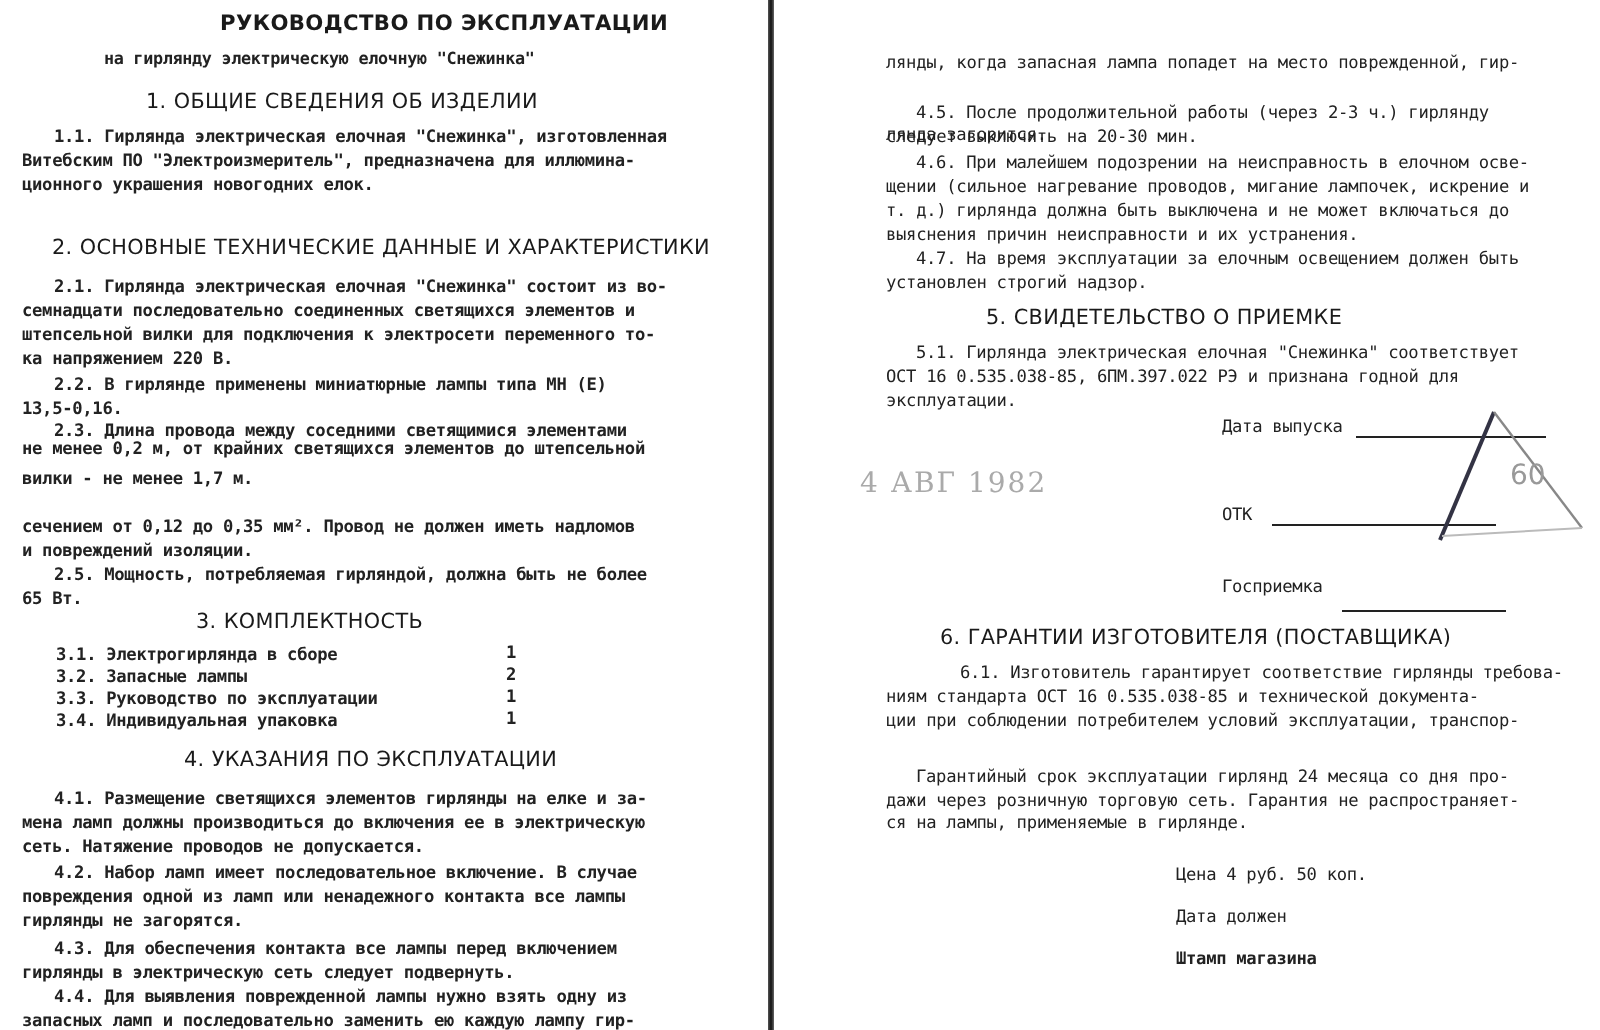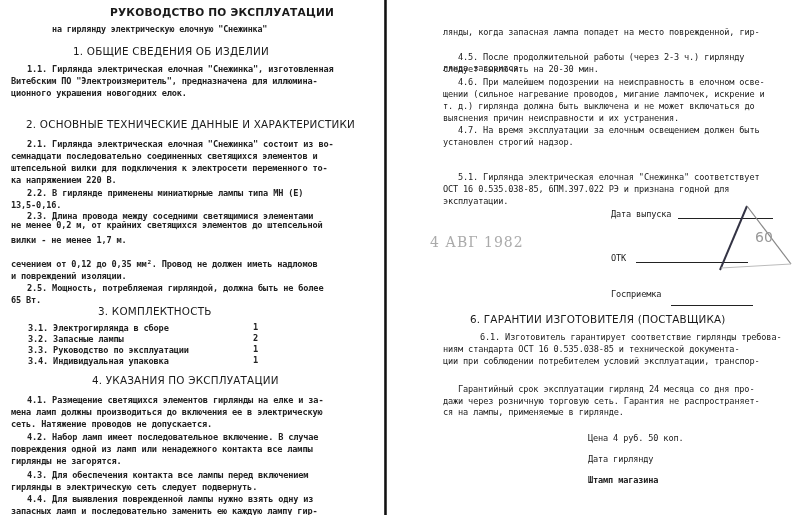--- a/index.html
+++ b/index.html
@@ -88,41 +88,42 @@
   <div class="t" style="left:55px;top:38px;margin-top:24px;">лянда загорится.</div>
   <div class="t" style="left:70px;top:51px;">4.5. После продолжительной работы (через 2-3 ч.) гирлянду</div>
   <div class="t" style="left:55px;top:63px;">следует выключить на 20-30 мин.</div>
   <div class="t" style="left:70px;top:76px;">4.6. При малейшем подозрении на неисправность в елочном осве-</div>
   <div class="t" style="left:55px;top:88px;">щении (сильное нагревание проводов, мигание лампочек, искрение и</div>
   <div class="t" style="left:55px;top:100px;">т. д.) гирлянда должна быть выключена и не может включаться до</div>
   <div class="t" style="left:55px;top:112px;">выяснения причин неисправности и их устранения.</div>
   <div class="t" style="left:70px;top:124px;">4.7. На время эксплуатации за елочным освещением должен быть</div>
   <div class="t" style="left:55px;top:136px;">установлен строгий надзор.</div>
 
+  <div class="t h" style="left:105px;top:153px;">5. СВИДЕТЕЛЬСТВО О ПРИЕМКЕ</div>
   <div class="t" style="left:70px;top:171px;">5.1. Гирлянда электрическая елочная "Снежинка" соответствует</div>
   <div class="t" style="left:55px;top:183px;">ОСТ 16 0.535.038-85, 6ПМ.397.022 РЭ и признана годной для</div>
   <div class="t" style="left:55px;top:195px;">эксплуатации.</div>
 
   <div class="t" style="left:223px;top:208px;">Дата выпуска</div>
   <div class="sig-line" style="left:290px;top:218px;width:95px;"></div>
   <div class="t" style="left:223px;top:252px;">ОТК</div>
   <div class="sig-line" style="left:248px;top:262px;width:112px;"></div>
   <div class="t" style="left:223px;top:288px;">Госприемка</div>
   <div class="sig-line" style="left:283px;top:305px;width:82px;"></div>
 
   <div class="t h" style="left:82px;top:313px;">6. ГАРАНТИИ ИЗГОТОВИТЕЛЯ (ПОСТАВЩИКА)</div>
   <div class="t" style="left:70px;top:331px;padding-left:22px;">6.1. Изготовитель гарантирует соответствие гирлянды требова-</div>
   <div class="t" style="left:55px;top:343px;">ниям стандарта ОСТ 16 0.535.038-85 и технической документа-</div>
   <div class="t" style="left:55px;top:355px;">ции при соблюдении потребителем условий эксплуатации, транспор-</div>
   <div class="t" style="left:70px;top:383px;">Гарантийный срок эксплуатации гирлянд 24 месяца со дня про-</div>
   <div class="t" style="left:55px;top:395px;">дажи через розничную торговую сеть. Гарантия не распространяет-</div>
   <div class="t" style="left:55px;top:406px;">ся на лампы, применяемые в гирлянде.</div>
 
   <div class="t" style="left:200px;top:432px;">Цена 4 руб. 50 коп.</div>
-  <div class="t" style="left:200px;top:453px;">Дата гирлянду</div>
+  <div class="t" style="left:200px;top:453px;">Дата должен</div>
   <div class="t b" style="left:200px;top:474px;">Штамп магазина</div>
 </div>
 
 <div class="stamp-date">4 АВГ 1982</div>
 
 <svg class="triangle" width="80" height="72" viewBox="0 0 80 72">
   <line x1="32" y1="6" x2="5" y2="70" stroke="#334" stroke-width="2"></line>
   <line x1="32" y1="6" x2="76" y2="64" stroke="#888" stroke-width="1.2"></line>
   <line x1="6" y1="68" x2="76" y2="64" stroke="#bbb" stroke-width="1"></line>
   <text x="40" y="42" font-size="14" fill="#999" font-family="DejaVu Sans, sans-serif">60</text>

